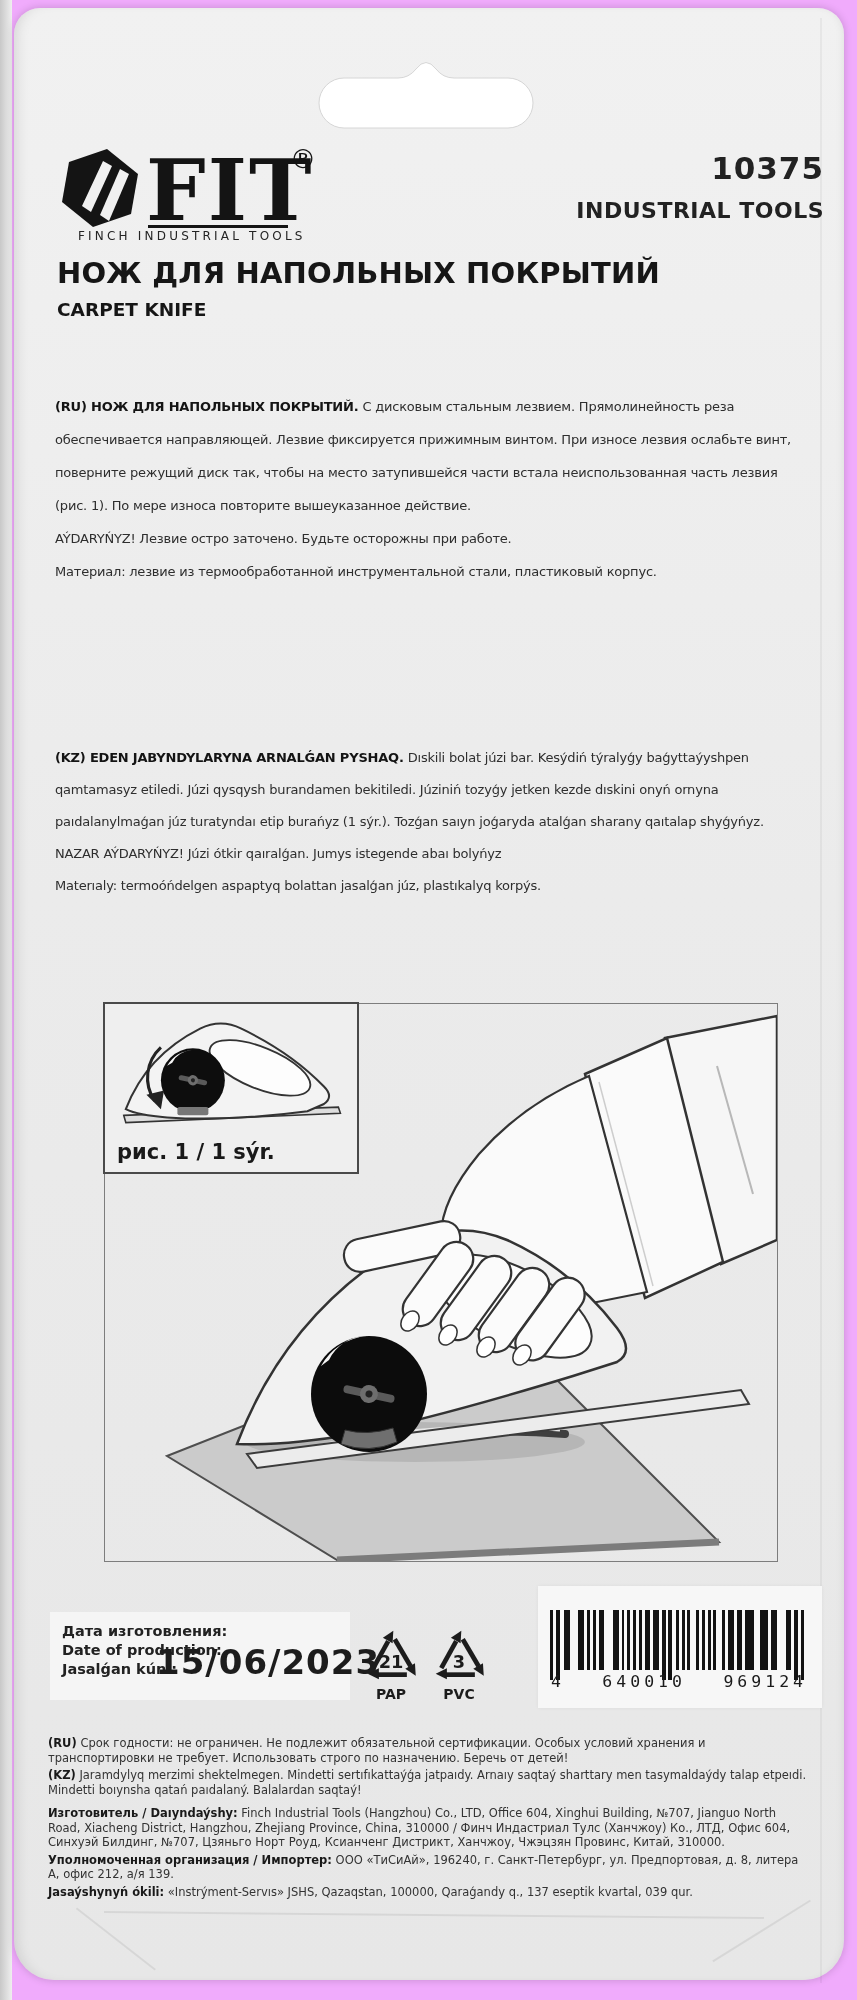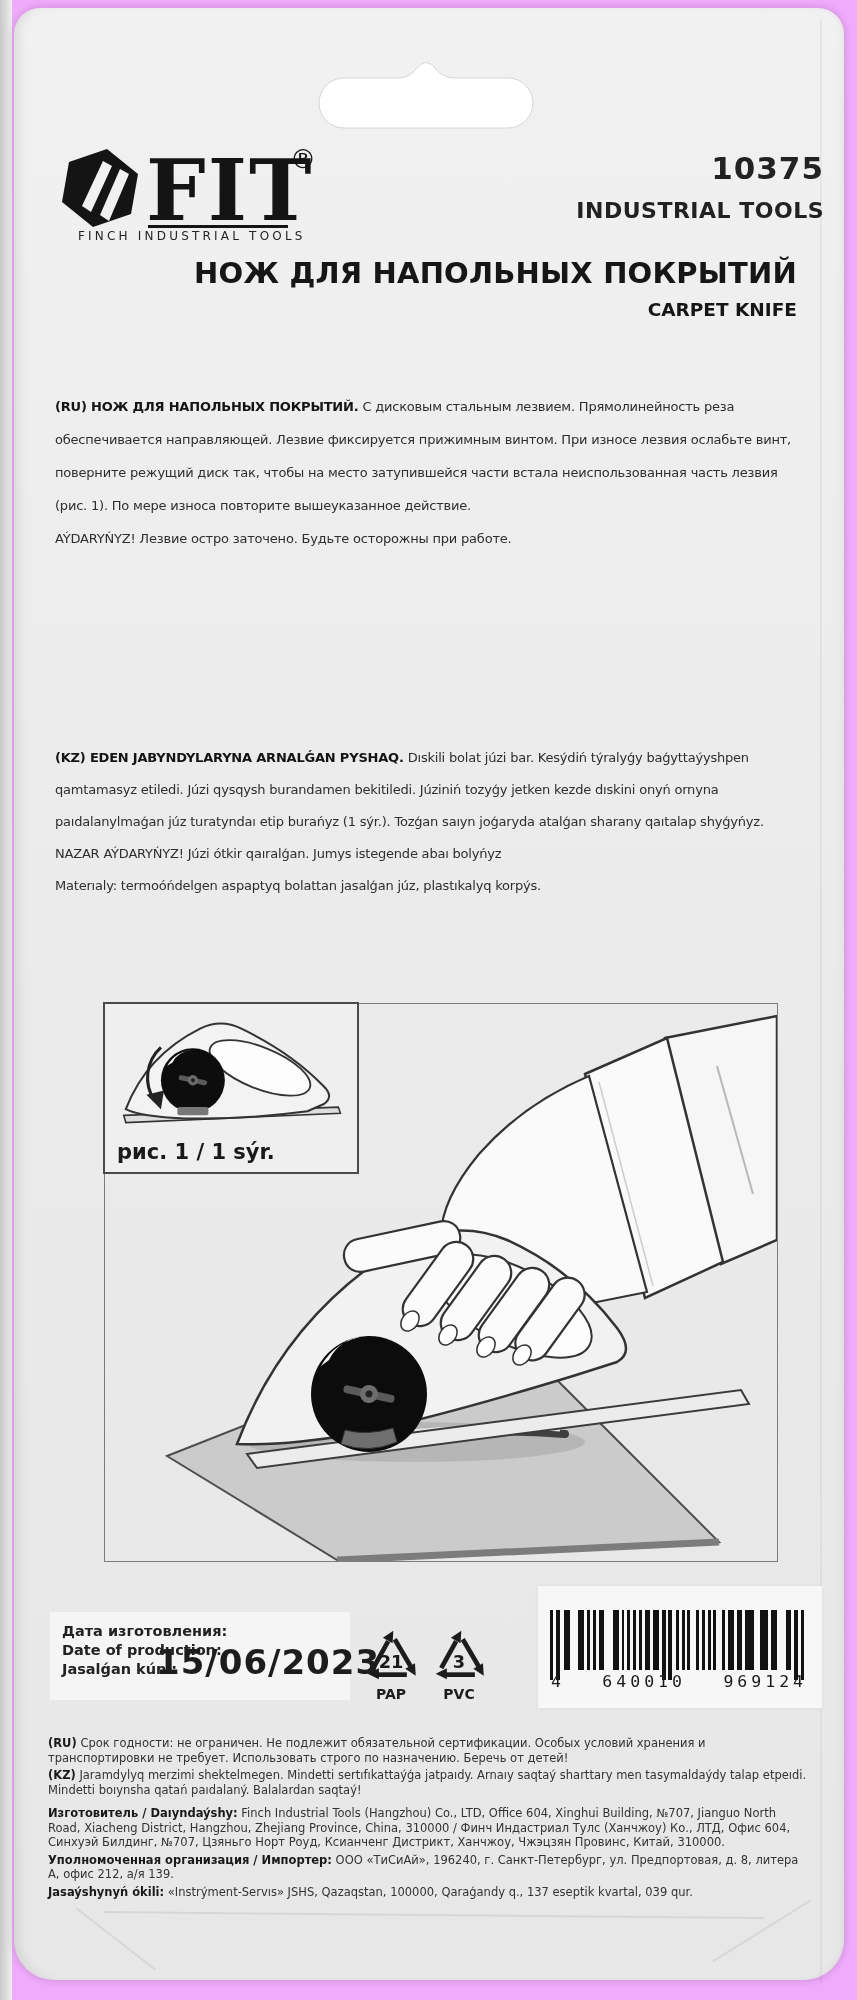--- a/index.html
+++ b/index.html
@@ -76,29 +76,30 @@
       <text x="232" y="32" font-family="DejaVu Sans, sans-serif" font-size="26" fill="#141414">®</text>
       <rect x="90" y="89" width="140" height="3" fill="#141414"></rect>
       <text x="20" y="104" font-family="DejaVu Sans, sans-serif" font-size="12" letter-spacing="3.2" fill="#242424">FINCH INDUSTRIAL TOOLS</text>
     </svg>
 
     <div class="abs" style="left:540px;top:142px;width:270px;">
       <div class="sku">10375</div>
       <div class="brandline">INDUSTRIAL TOOLS</div>
     </div>
 
-    <div class="abs" style="left:43px;top:248px;width:740px;text-align:right;">
+    <div class="abs" style="left:43px;top:248px;width:740px;">
       <div class="title">НОЖ ДЛЯ НАПОЛЬНЫХ ПОКРЫТИЙ</div>
       <div class="subtitle">CARPET KNIFE</div>
     </div>
 
     <div class="abs desc" style="left:41px;top:382px;">
       <p><b>(RU) НОЖ ДЛЯ НАПОЛЬНЫХ ПОКРЫТИЙ.</b>
          <span>С дисковым стальным лезвием. Прямолинейность реза обеспечивается направляющей. Лезвие фиксируется прижимным винтом. При износе лезвия ослабьте винт, поверните режущий диск так, чтобы на место затупившейся части встала неиспользованная часть лезвия (рис. 1). По мере износа повторите вышеуказанное действие.</span></p>
       <p>AÝDARYŃYZ! Лезвие остро заточено. Будьте осторожны при работе.</p>
+      <p>Материал: лезвие из термообработанной инструментальной стали, пластиковый корпус.</p>
     </div>
 
     <div class="abs desc desc-kz" style="left:41px;top:734px;">
       <p><b>(KZ) EDEN JABYNDYLARYNA ARNALǴAN PYSHAQ.</b>
          <span>Dıskili bolat júzi bar. Kesýdiń týralyǵy baǵyttaýyshpen qamtamasyz etiledi. Júzi qysqysh burandamen bekitiledi.  Júziniń tozyǵy jetken kezde dıskini onyń ornyna paıdalanylmaǵan júz turatyndaı etip burańyz (1 sýr.). Tozǵan saıyn joǵaryda atalǵan sharany qaıtalap shyǵyńyz.</span></p>
       <p>NAZAR AÝDARYŃYZ! Júzi ótkir qaıralǵan. Jumys istegende abaı bolyńyz</p>
       <p>Materıaly: termoóńdelgen aspaptyq bolattan jasalǵan júz, plastıkalyq korpýs.</p>
     </div>
 
     <div class="abs illo-box" style="left:90px;top:995px;width:672px;height:557px;">

